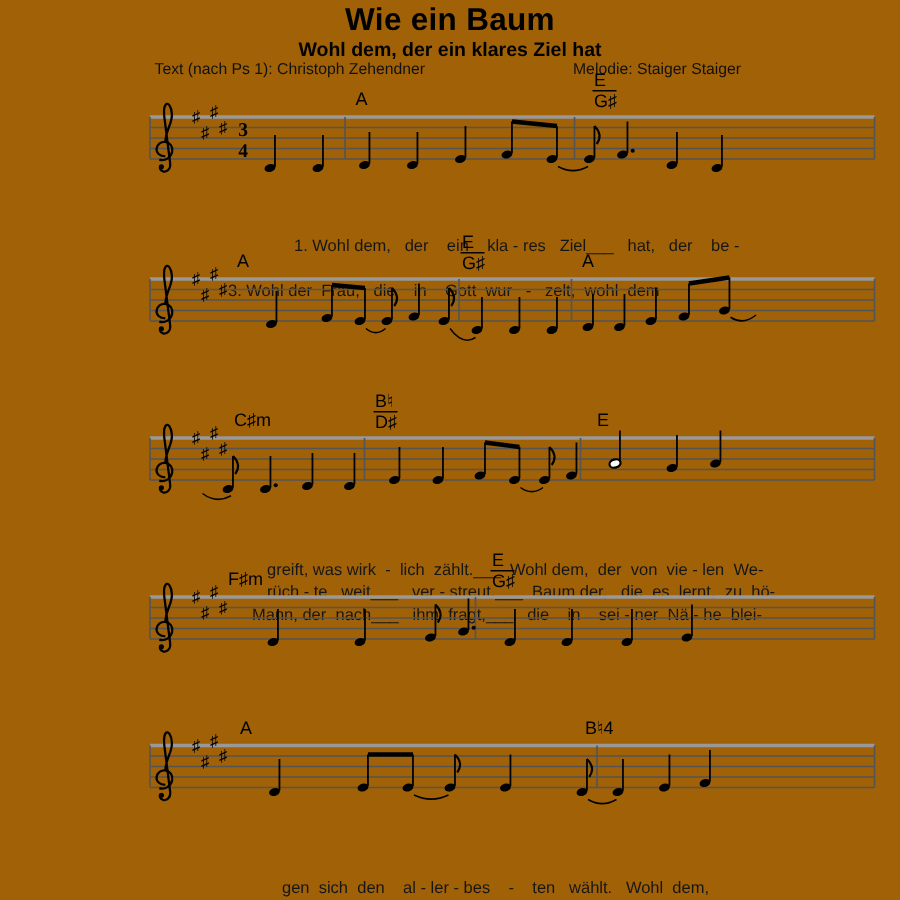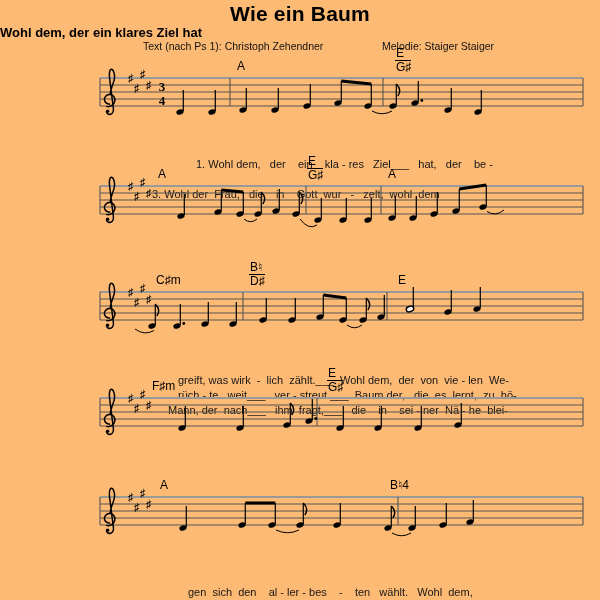--- a/index.html
+++ b/index.html
@@ -1,23 +1,23 @@
 <!DOCTYPE html>
 <html><head>
 <meta charset="utf-8">
 <style>
   html,body{margin:0;padding:0;background:#fff;}
-  .page{position:relative;width:600px;height:600px;background:#fdba74;overflow:hidden;
+  .page{position:relative;width:600px;height:600px;background:#a16207;overflow:hidden;
         font-family:"Liberation Sans",sans-serif;color:#000;}
   .title{position:absolute;top:2px;left:0;width:100%;text-align:center;
          font-size:21px;font-weight:bold;letter-spacing:0.2px;}
-  .subtitle{position:absolute;top:25px;left:0;width:100%;
+  .subtitle{position:absolute;top:25px;left:0;width:100%;text-align:center;
          font-size:13px;font-weight:bold;}
   .credit{position:absolute;top:40px;font-size:10.5px;color:#111;}
-  .credit.left{left:103px;margin-left:40px;}
+  .credit.left{left:103px;}
   .credit.right{left:382px;}
   .system{position:absolute;left:0;width:600px;height:84px;}
   .system svg{position:absolute;left:0;top:0;}
   .lyr{position:absolute;font-size:11px;color:#161616;white-space:pre;line-height:14px;}
 </style>
 </head>
 <body>
 
 <div class="page">
   <div class="title">Wie ein Baum</div>

